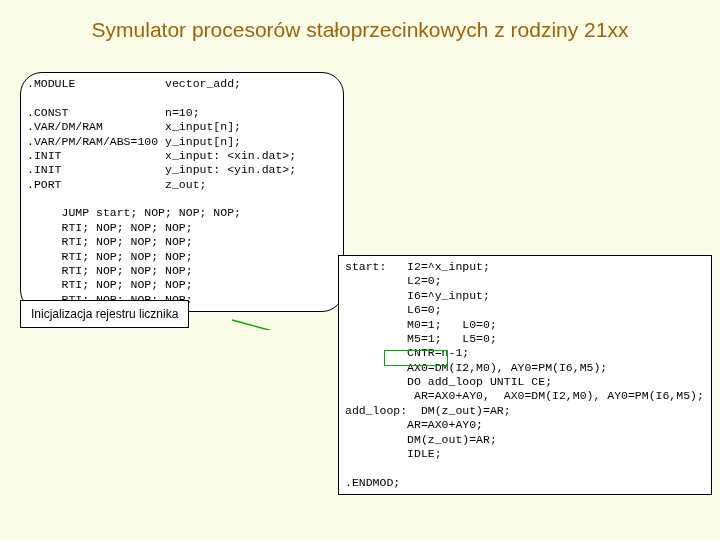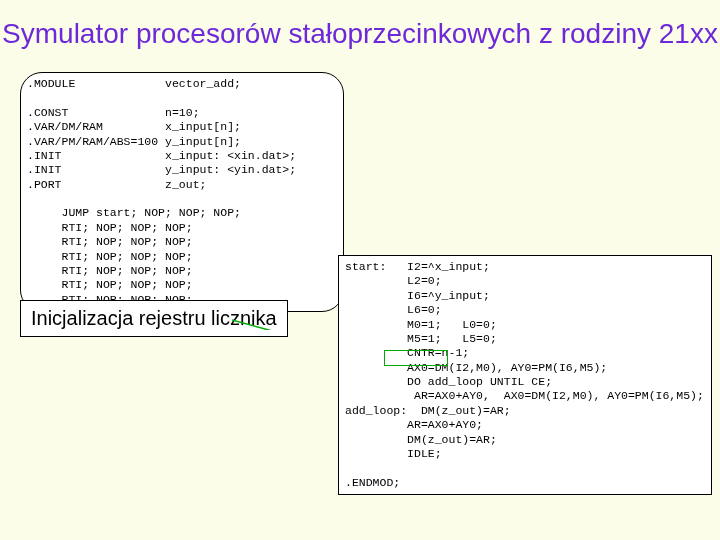--- a/index.html
+++ b/index.html
@@ -11,22 +11,22 @@
     font-family: Arial, sans-serif;
     position: relative;
     overflow: hidden;
   }
   .title {
     position: absolute;
     top: 18px;
     left: 0;
     right: 0;
     text-align: center;
-    font-size: 28px;
-    color: #6d28d9;
+    font-size: 21px;
+    color: #a16207;
   }
   .code-box {
     position: absolute;
     background: #fff;
     border: 1px solid #000;
     font-family: "Courier New", monospace;
     font-size: 11.5px;
     line-height: 1.25;
     white-space: pre;
     padding: 4px 6px;
@@ -42,21 +42,21 @@
     top: 255px;
     left: 338px;
     width: 360px;
   }
   .callout {
     position: absolute;
     top: 300px;
     left: 20px;
     border: 1px solid #000;
     background: #fff;
-    font-size: 20px;
+    font-size: 12px;
     color: #000;
     padding: 6px 10px;
   }
   .arrow-svg {
     position: absolute;
     top: 310px;
     left: 232px;
     width: 155px;
     height: 20px;
     pointer-events: none;

